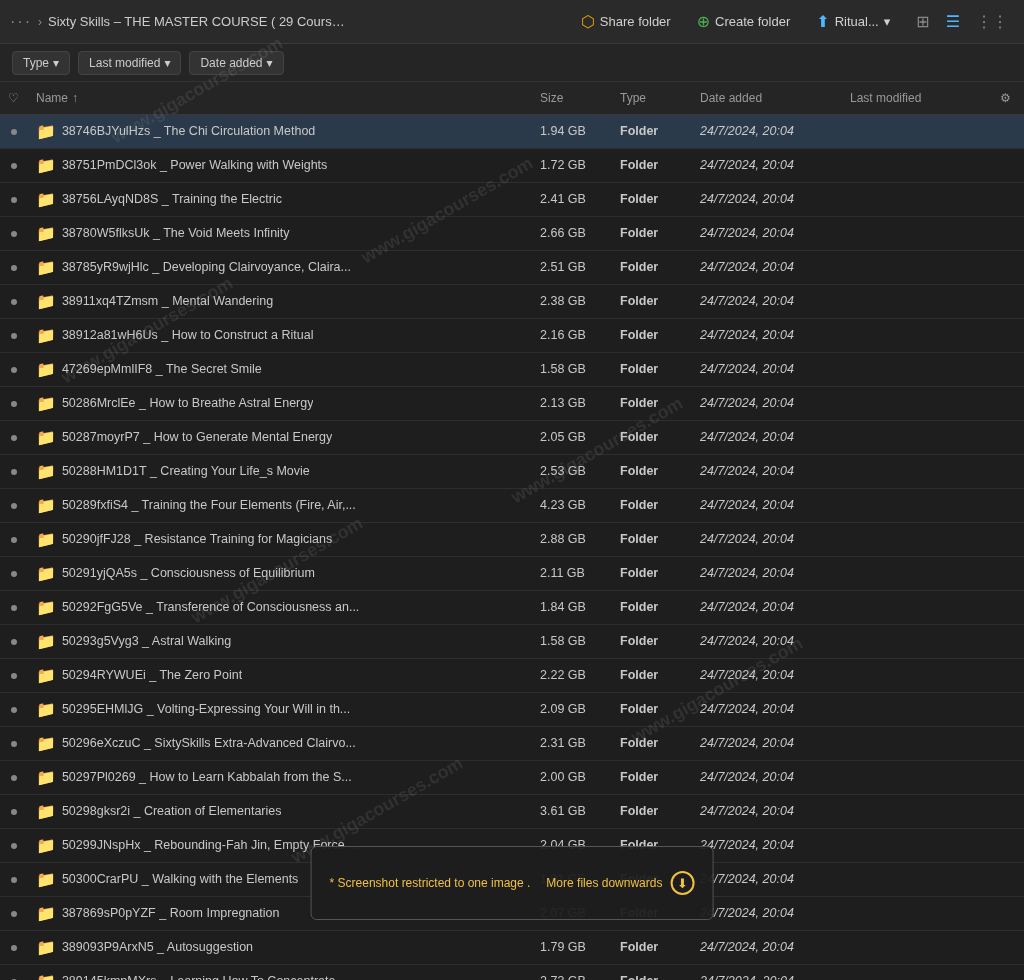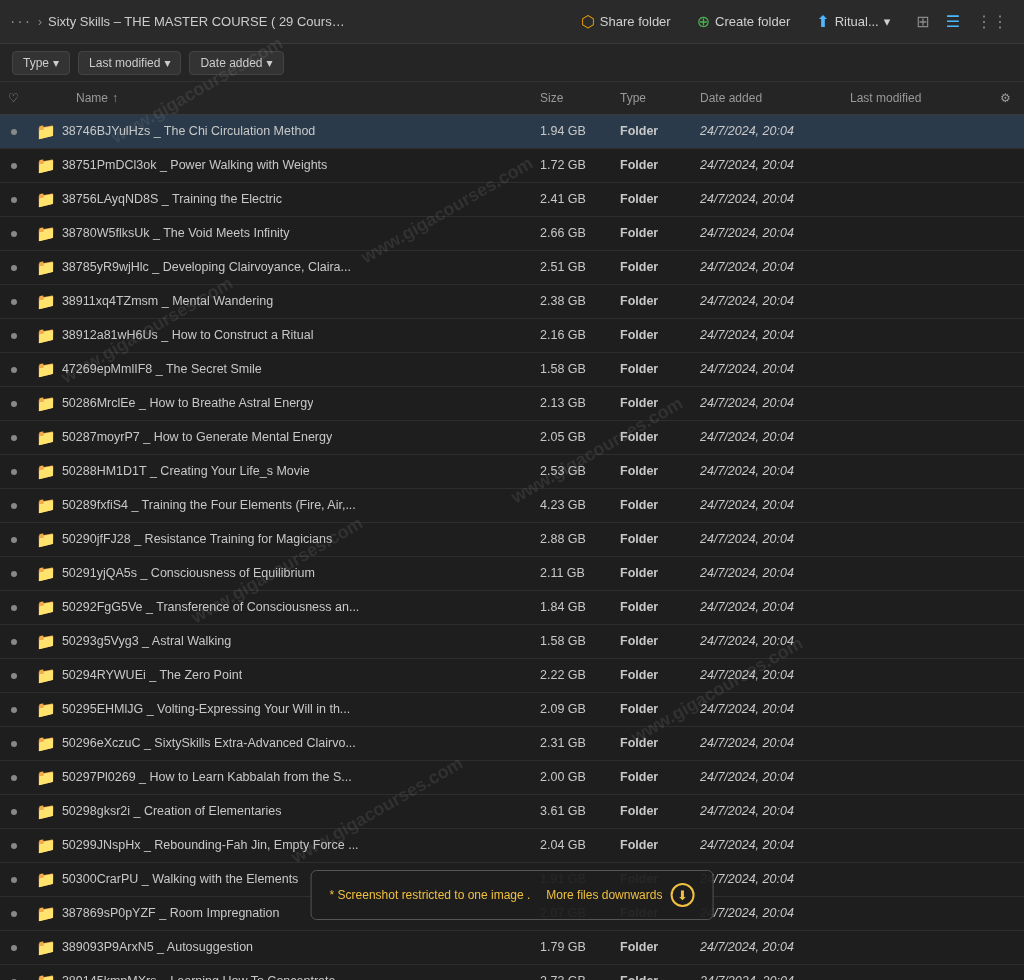--- a/index.html
+++ b/index.html
@@ -201,21 +201,21 @@
     }
 
     
     .notification-bar {
       position: fixed;
       bottom: 60px;
       left: 50%;
       transform: translateX(-50%);
       background: rgba(30,30,30,0.95);
       color: #f0c040;
-      padding: 12px 18px;
+      padding: 24px 18px;
       border-radius: 6px;
       font-size: 12px;
       text-align: center;
       display: flex;
       align-items: center;
       gap: 8px;
       border: 1px solid #555;
       z-index: 200;
     }
     .notif-download-icon {
@@ -232,21 +232,20 @@
 
     .table-container {
       overflow-y: auto;
       max-height: calc(100vh - 82px);
     }
 
     .name-col-header {
       display: flex;
       align-items: center;
       gap: 4px;
-      margin-left: 40px;
     }
   </style>
 </head>
 <body>
 
 <div class="watermark-overlay">
   <span class="watermark-text" style="top:80px; left:100px;">www.gigacourses.com</span>
   <span class="watermark-text" style="top:200px; left:350px;">www.gigacourses.com</span>
   <span class="watermark-text" style="top:320px; left:50px;">www.gigacourses.com</span>
   <span class="watermark-text" style="top:440px; left:500px;">www.gigacourses.com</span>

